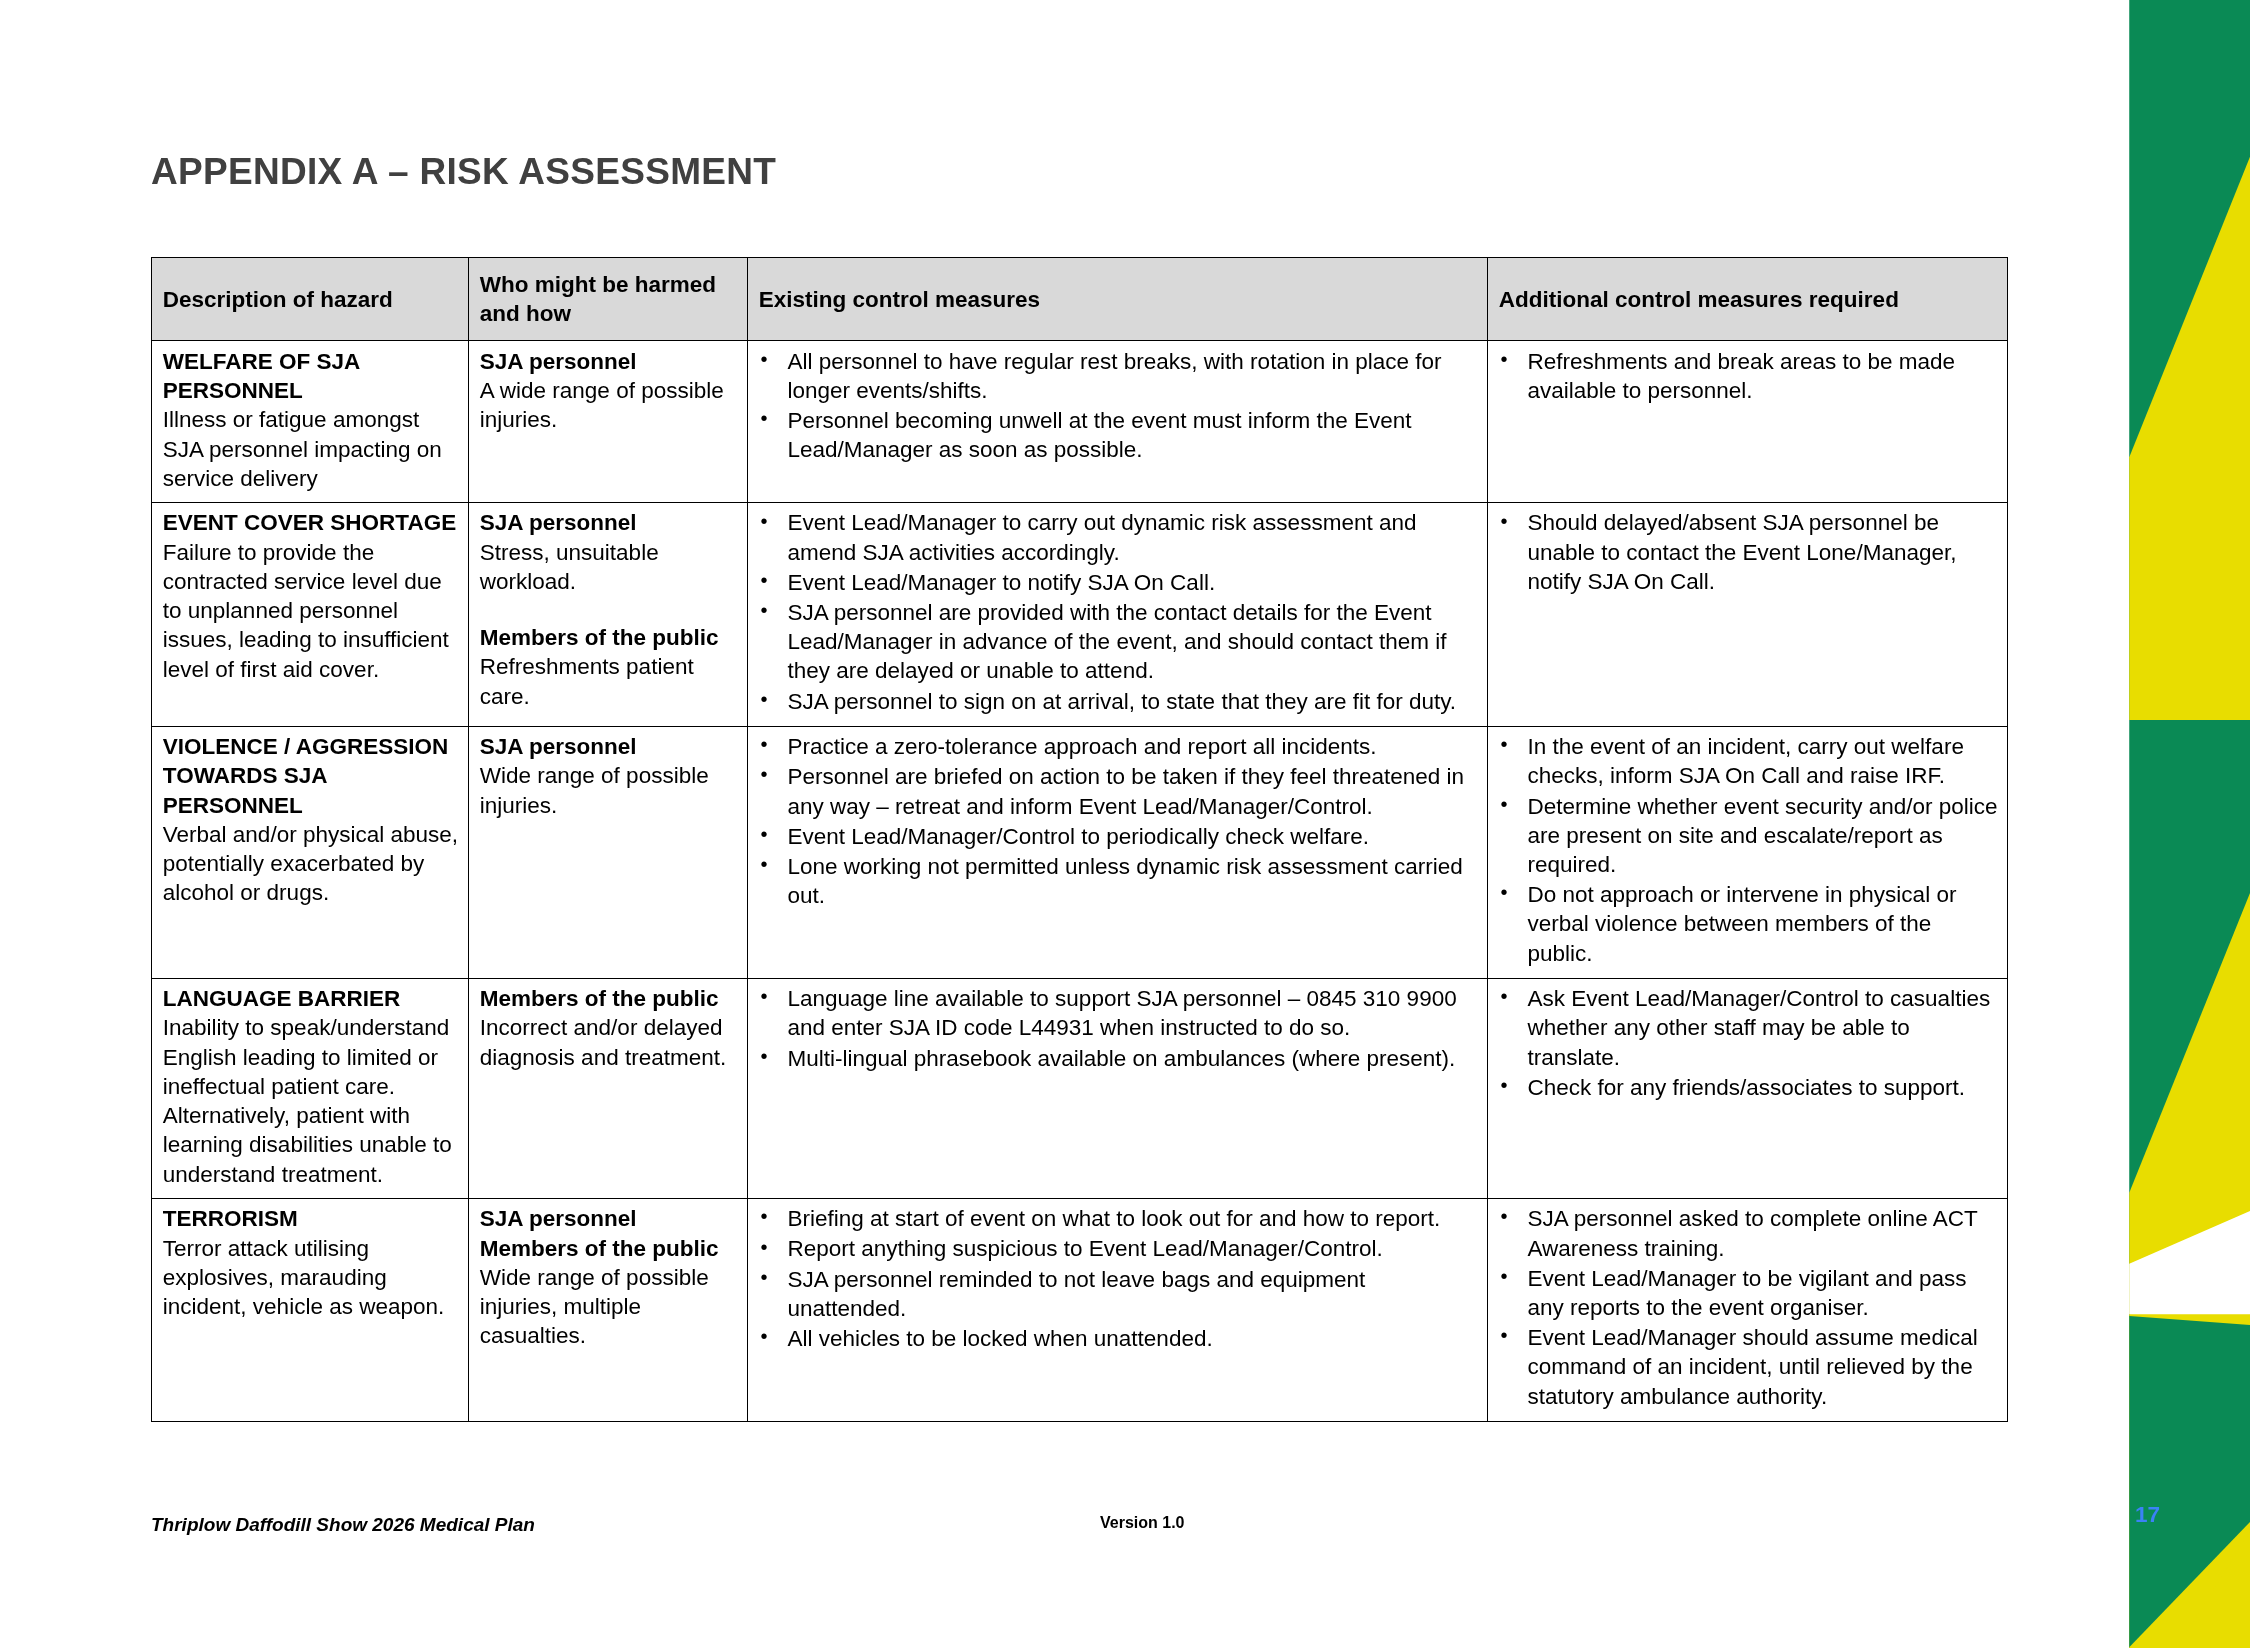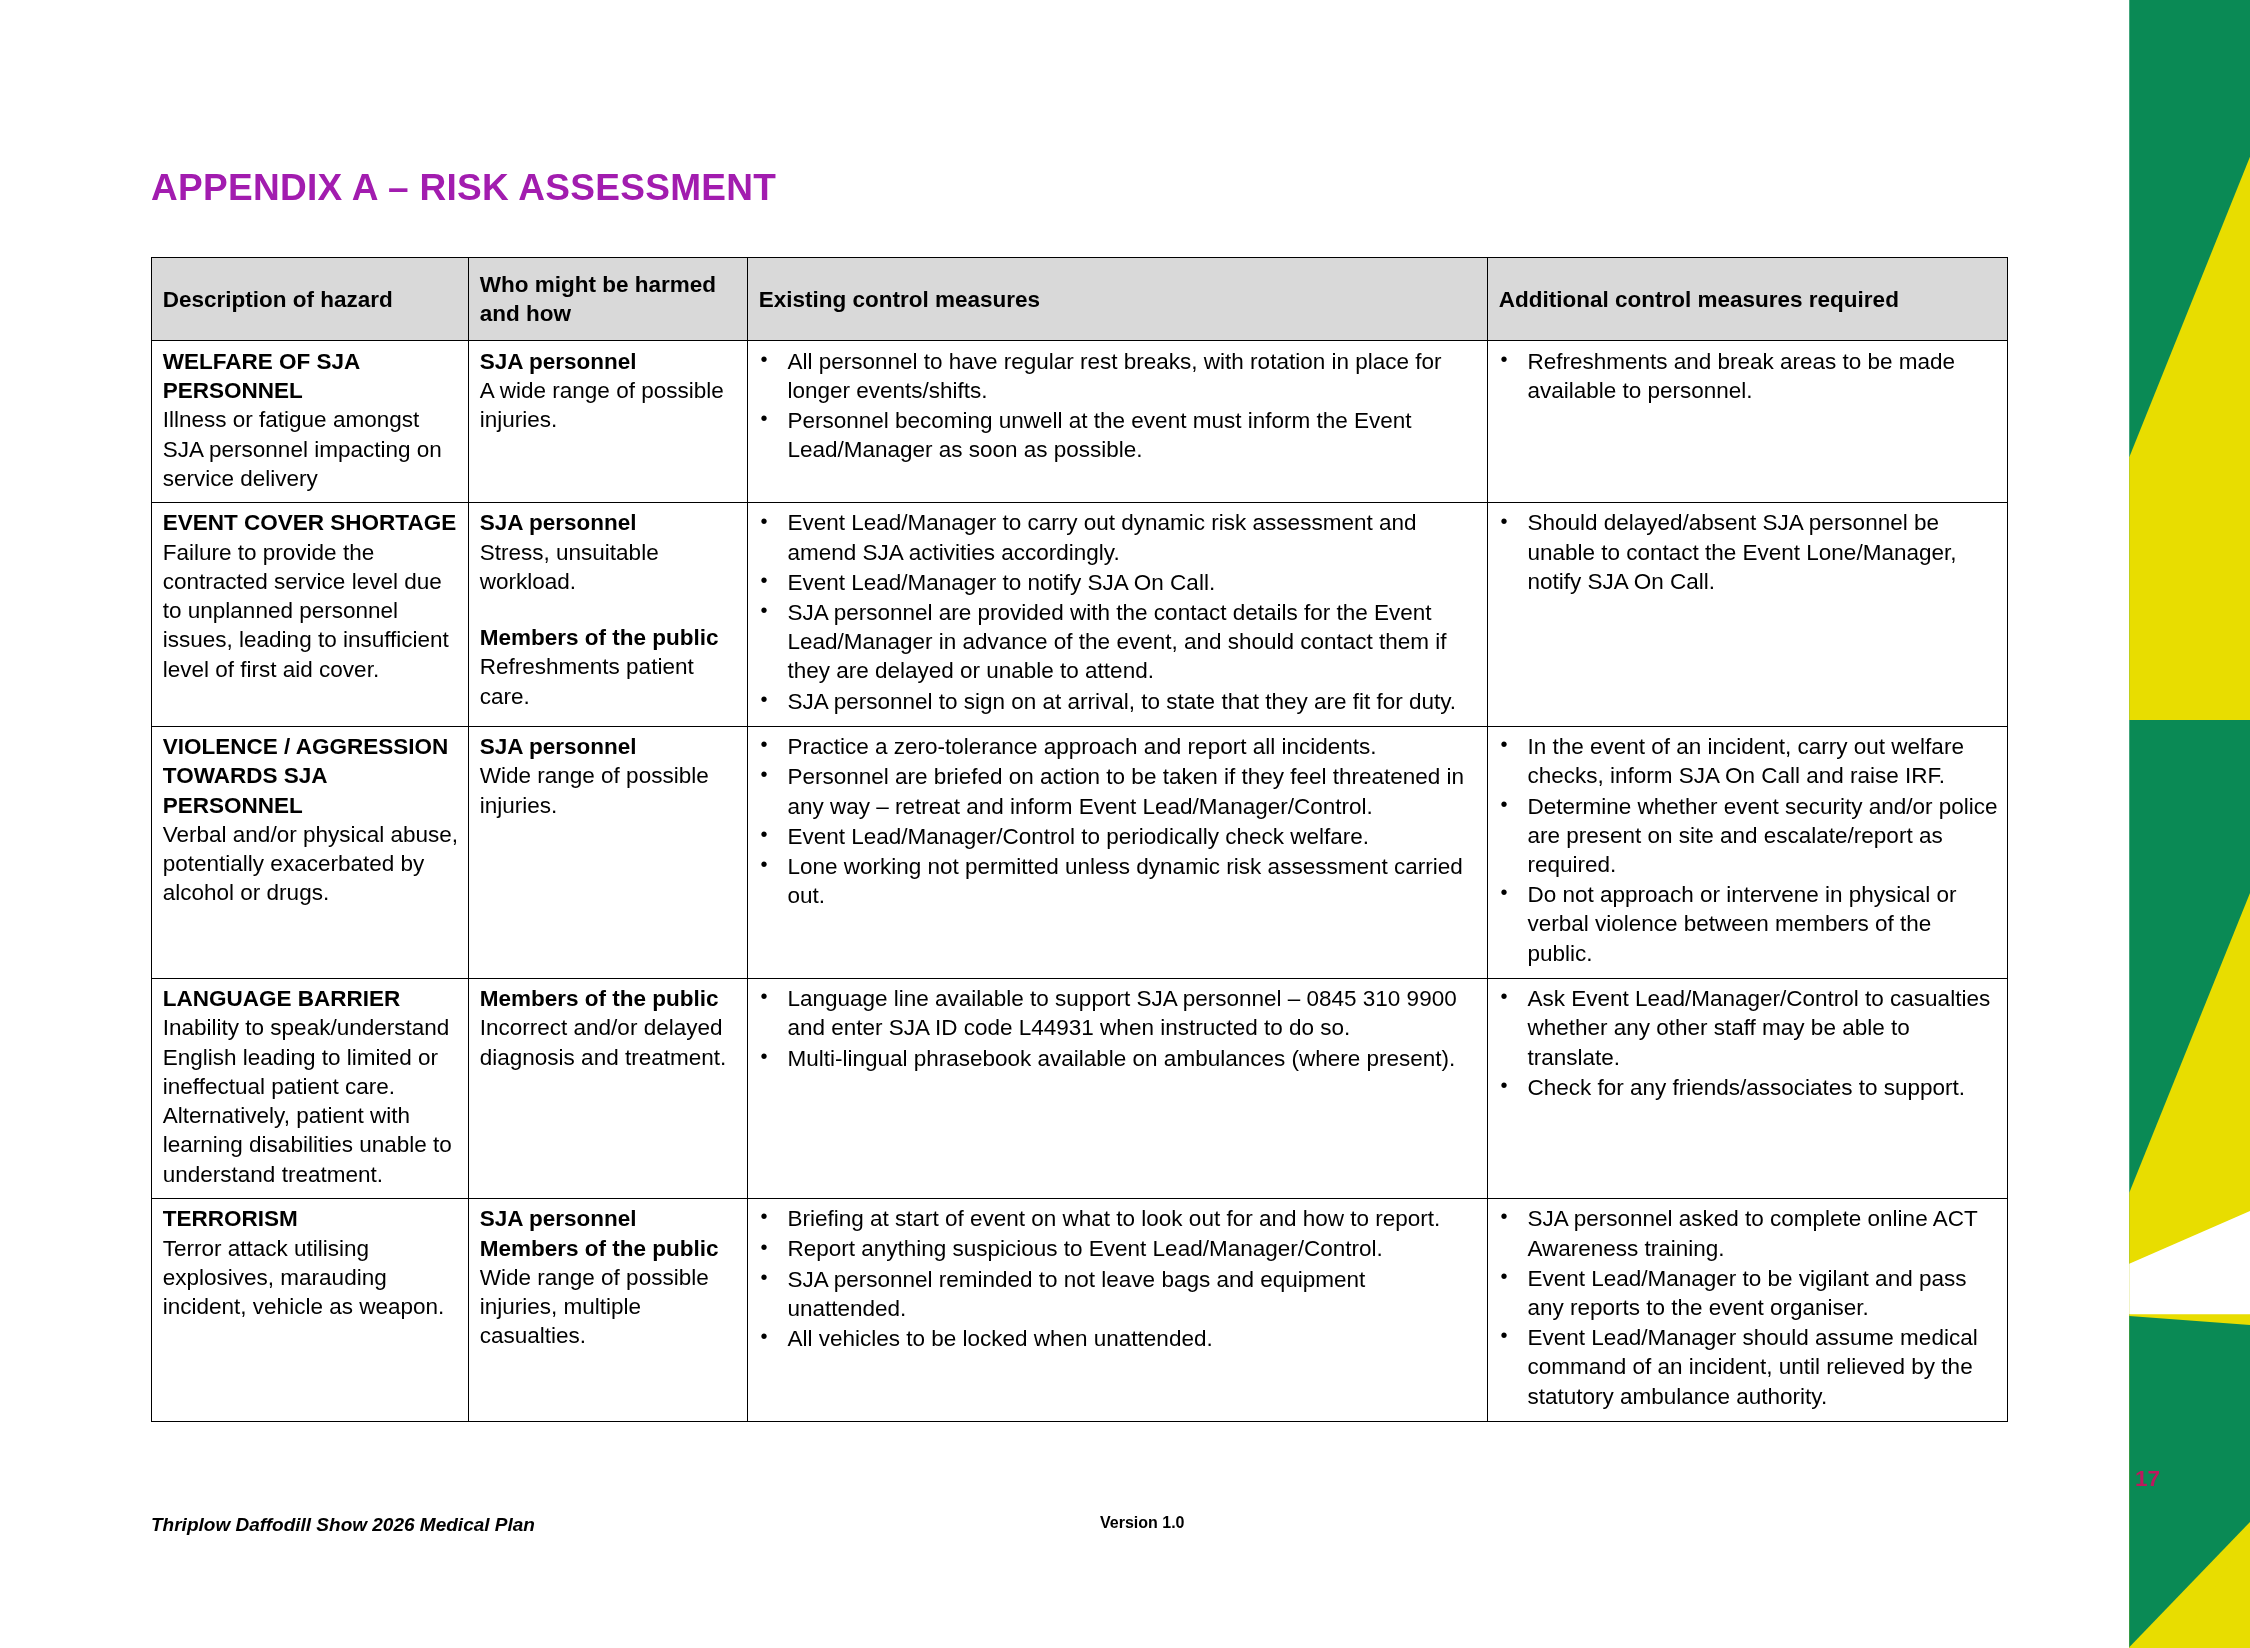--- a/index.html
+++ b/index.html
@@ -33,36 +33,36 @@
     width: 122px;
     height: 1649px;
     overflow: hidden;
     background: #ffffff;
   }
   .edge-banner svg { display: block; }
 
   .page-number {
     position: absolute;
     left: 2135px;
-    top: 1468px;
+    top: 1504px;
     font-size: 22.5px;
     font-weight: bold;
-    color: #be185d;
+    color: #3b82f6;
     letter-spacing: 0px;
     line-height: 1;
   }
 
   
   .doc-title {
     position: absolute;
     left: 151px;
-    top: 167px;
+    top: 151px;
     font-size: 37px;
     font-weight: bold;
-    color: #a21caf;
+    color: #404040;
     letter-spacing: 0.3px;
     white-space: nowrap;
   }
 
   
   .risk-table {
     position: absolute;
     left: 151px;
     top: 257px;
     width: 1856px;

